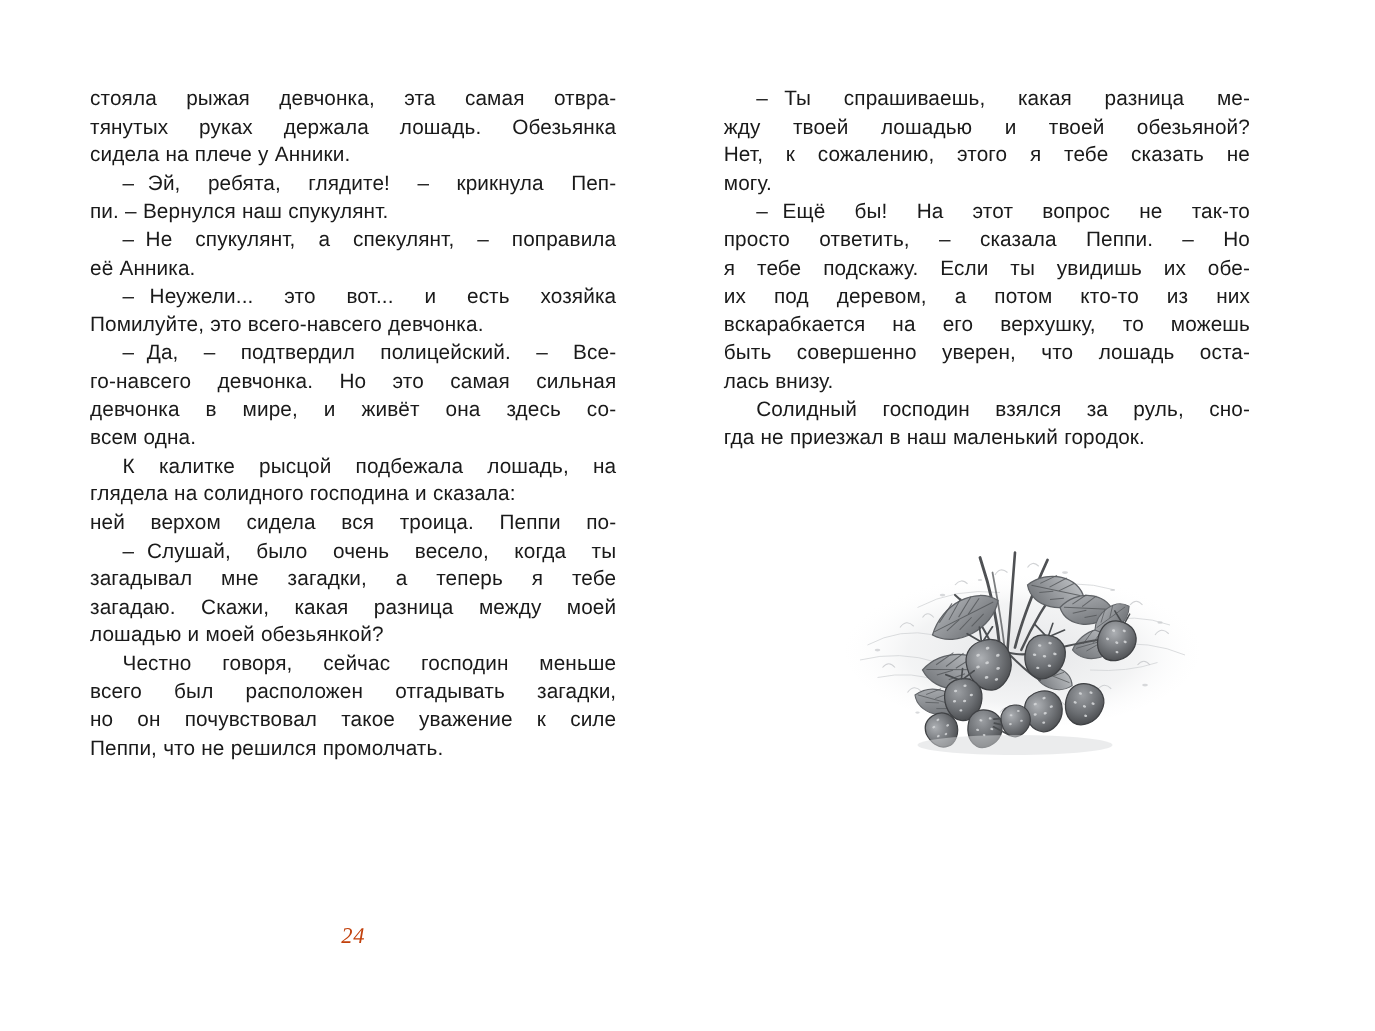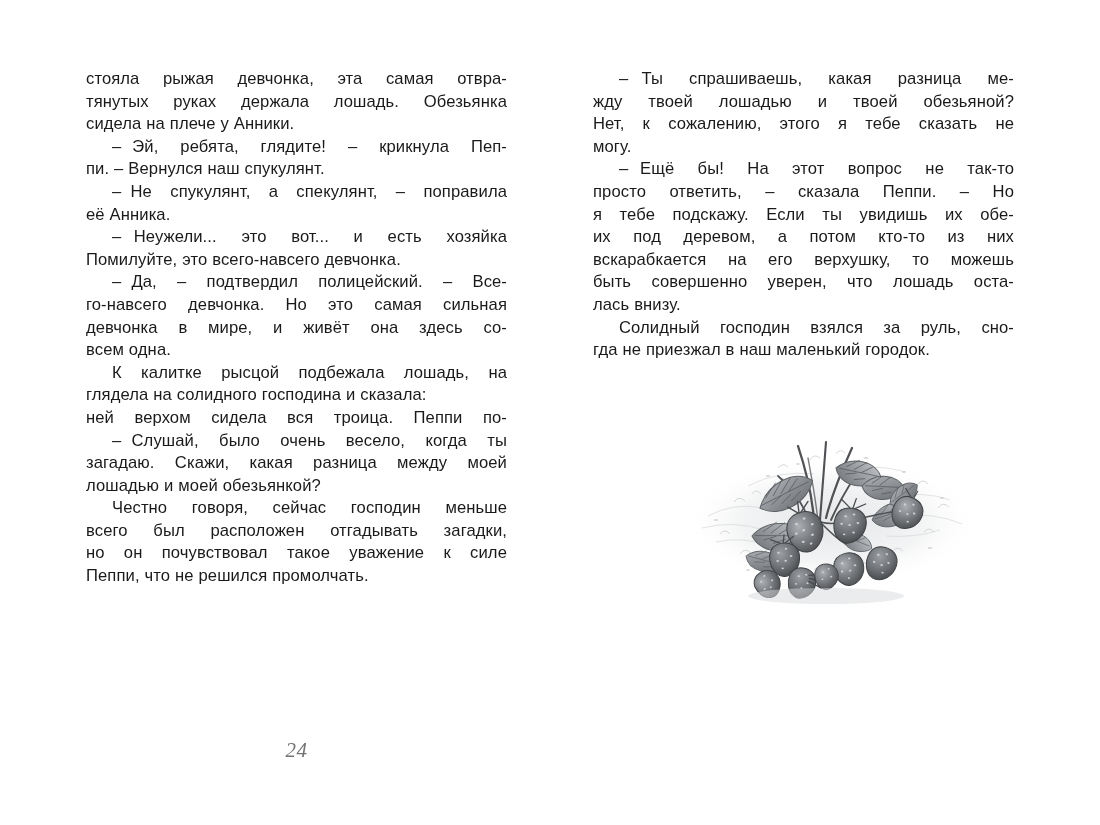--- a/index.html
+++ b/index.html
@@ -15,21 +15,20 @@
     font-family: "Liberation Sans", sans-serif;
     color: #1a1a1a;
     -webkit-font-smoothing: antialiased;
   }
 
   
   #page-spread {
     position: absolute;
     inset: 0;
     background: #ffffff;
-    margin-left: 14px;
   }
 
   .column {
     position: absolute;
     top: 68px;
     width: 421px;
   }
   #left-column  { left: 72px; }
   #right-column { left: 579px; }
 
@@ -58,23 +57,23 @@
   .line.ind  { padding-left: 26px; }
 
   
   #page-folio {
     position: absolute;
     left: 72px;
     width: 421px;
     top: 738px;
     text-align: center;
     font-family: "Liberation Serif", serif;
-    font-size: 21px;
+    font-size: 18px;
     font-style: italic;
-    color: #737373;
+    color: #c2410c;
     letter-spacing: 0.5px;
   }
 
   
   #illustration {
     position: absolute;
     left: 672px;
     top: 424px;
     width: 292px;
     height: 186px;
@@ -86,21 +85,21 @@
 
 <div id="page-spread">
 
   <div class="column" id="left-column">
       <p class="para"><span class="line">стояла  рыжая  девчонка,  эта  самая  отвра-</span><span class="line">тянутых  руках  держала  лошадь.  Обезьянка</span><span class="line last">сидела на плече у Анники.</span></p>
       <p class="para indent"><span class="line ind">– Эй,  ребята,  глядите!  –  крикнула  Пеп-</span><span class="line last">пи. – Вернулся наш спукулянт.</span></p>
       <p class="para indent"><span class="line ind">– Не  спукулянт,  а  спекулянт,  –  поправила</span><span class="line last">её Анника.</span></p>
       <p class="para indent"><span class="line ind">– Неужели...  это  вот...  и  есть  хозяйка</span><span class="line last">Помилуйте, это всего-навсего девчонка.</span></p>
       <p class="para indent"><span class="line ind">– Да,  –  подтвердил  полицейский.  –  Все-</span><span class="line">го-навсего девчонка. Но это самая сильная</span><span class="line">девчонка  в  мире,  и  живёт  она  здесь  со-</span><span class="line last">всем одна.</span></p>
       <p class="para indent"><span class="line ind">К  калитке  рысцой  подбежала  лошадь,  на</span><span class="line last">глядела на солидного господина и сказала:</span><span class="line">ней  верхом  сидела  вся  троица.  Пеппи  по-</span></p>
-      <p class="para indent"><span class="line ind">– Слушай,  было  очень  весело,  когда  ты</span><span class="line">загадаю. Скажи, какая разница между моей</span><span class="line last">лошадью и моей обезьянкой?</span></p>
+      <p class="para indent"><span class="line ind">– Слушай,  было  очень  весело,  когда  ты</span><span class="line">загадывал  мне  загадки,  а  теперь  я  тебе</span><span class="line">загадаю. Скажи, какая разница между моей</span><span class="line last">лошадью и моей обезьянкой?</span></p>
       <p class="para indent"><span class="line ind">Честно говоря, сейчас господин меньше</span><span class="line">всего был расположен отгадывать загадки,</span><span class="line">но  он  почувствовал  такое  уважение  к  силе</span><span class="line last">Пеппи, что не решился промолчать.</span></p>
     </div>
 
   <div class="column" id="right-column">
       <p class="para indent"><span class="line ind">– Ты  спрашиваешь,  какая  разница  ме-</span><span class="line">жду твоей лошадью и твоей обезьяной?</span><span class="line">Нет, к сожалению, этого я тебе сказать не</span><span class="line last">могу.</span></p>
       <p class="para indent"><span class="line ind">– Ещё  бы!  На  этот  вопрос  не  так-то</span><span class="line">просто  ответить,  –  сказала  Пеппи.  –  Но</span><span class="line">я тебе подскажу. Если ты увидишь их обе-</span><span class="line">их  под  деревом,  а  потом  кто-то  из  них</span><span class="line">вскарабкается  на  его  верхушку,  то  можешь</span><span class="line">быть  совершенно  уверен,  что  лошадь  оста-</span><span class="line last">лась внизу.</span></p>
       <p class="para indent"><span class="line ind">Солидный  господин  взялся  за  руль,  сно-</span><span class="line last">гда не приезжал в наш маленький городок.</span></p>
     </div>
 
   <div id="page-folio">24</div>

